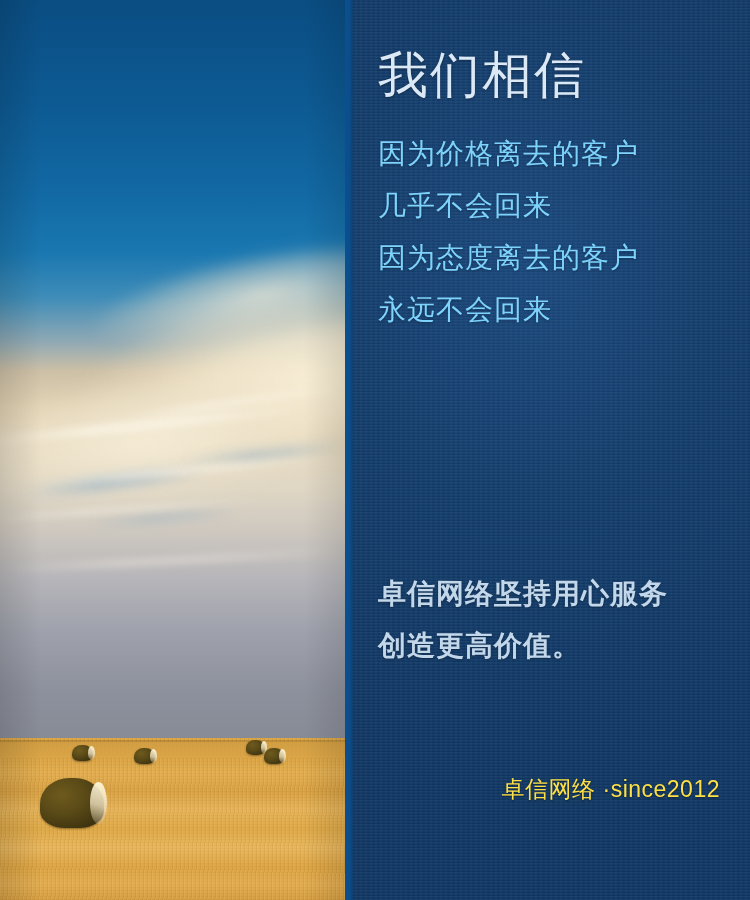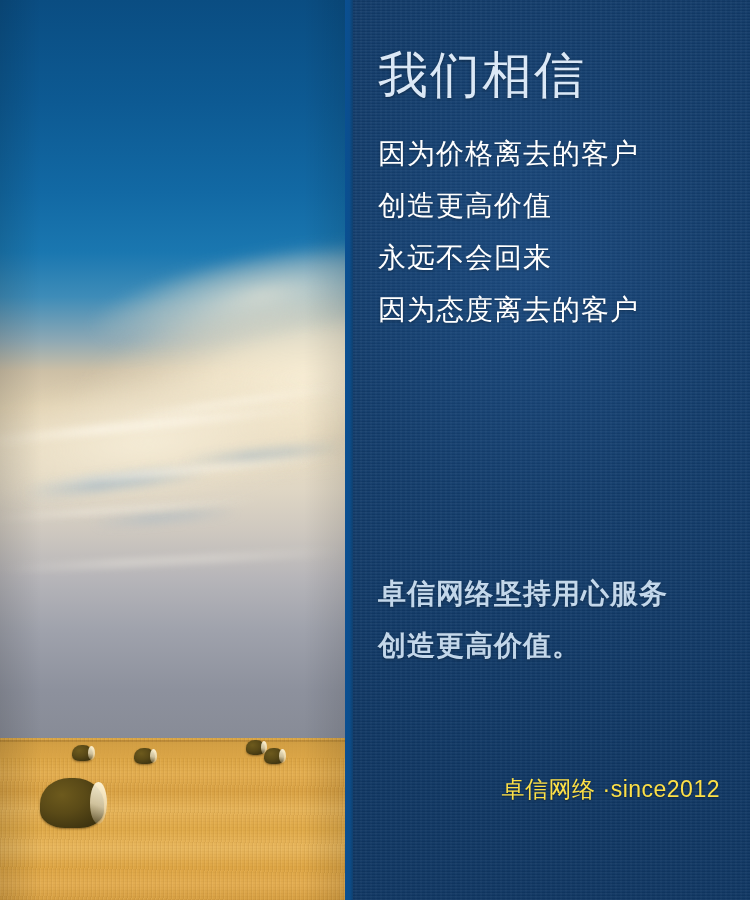--- a/index.html
+++ b/index.html
@@ -201,21 +201,21 @@
 
   .verse{
     position:absolute;left:33px;top:128px;
     width:360px;
   }
   .verse .line{
     font-size:28px;
     line-height:52px;
     letter-spacing:1px;
     font-weight:400;
-    color:#ffffff;
+    color:#7dd3fc;
     text-shadow:0 1px 3px rgba(0,0,0,.30);
     white-space:nowrap;
   }
 
   .closing{
     position:absolute;left:33px;top:568px;
     width:360px;
   }
   .closing .line{
     font-size:28px;
@@ -293,23 +293,23 @@
     <div class="panel-tex"></div>
     <div class="panel-sheen"></div>
     <div class="edge-strip"></div>
 
     <div class="content">
 
       <div class="heading">我们相信</div>
 
       <div class="verse">
         <div class="line">因为价格离去的客户</div>
-        <div class="line">创造更高价值</div>
+        <div class="line">几乎不会回来</div>
+        <div class="line">因为态度离去的客户</div>
         <div class="line">永远不会回来</div>
-        <div class="line">因为态度离去的客户</div>
       </div>
 
       <div class="closing">
         <div class="line">卓信网络坚持用心服务</div>
         <div class="line">创造更高价值。</div>
       </div>
 
       <div class="signature">卓信网络 ·since2012</div>
 
     </div>

